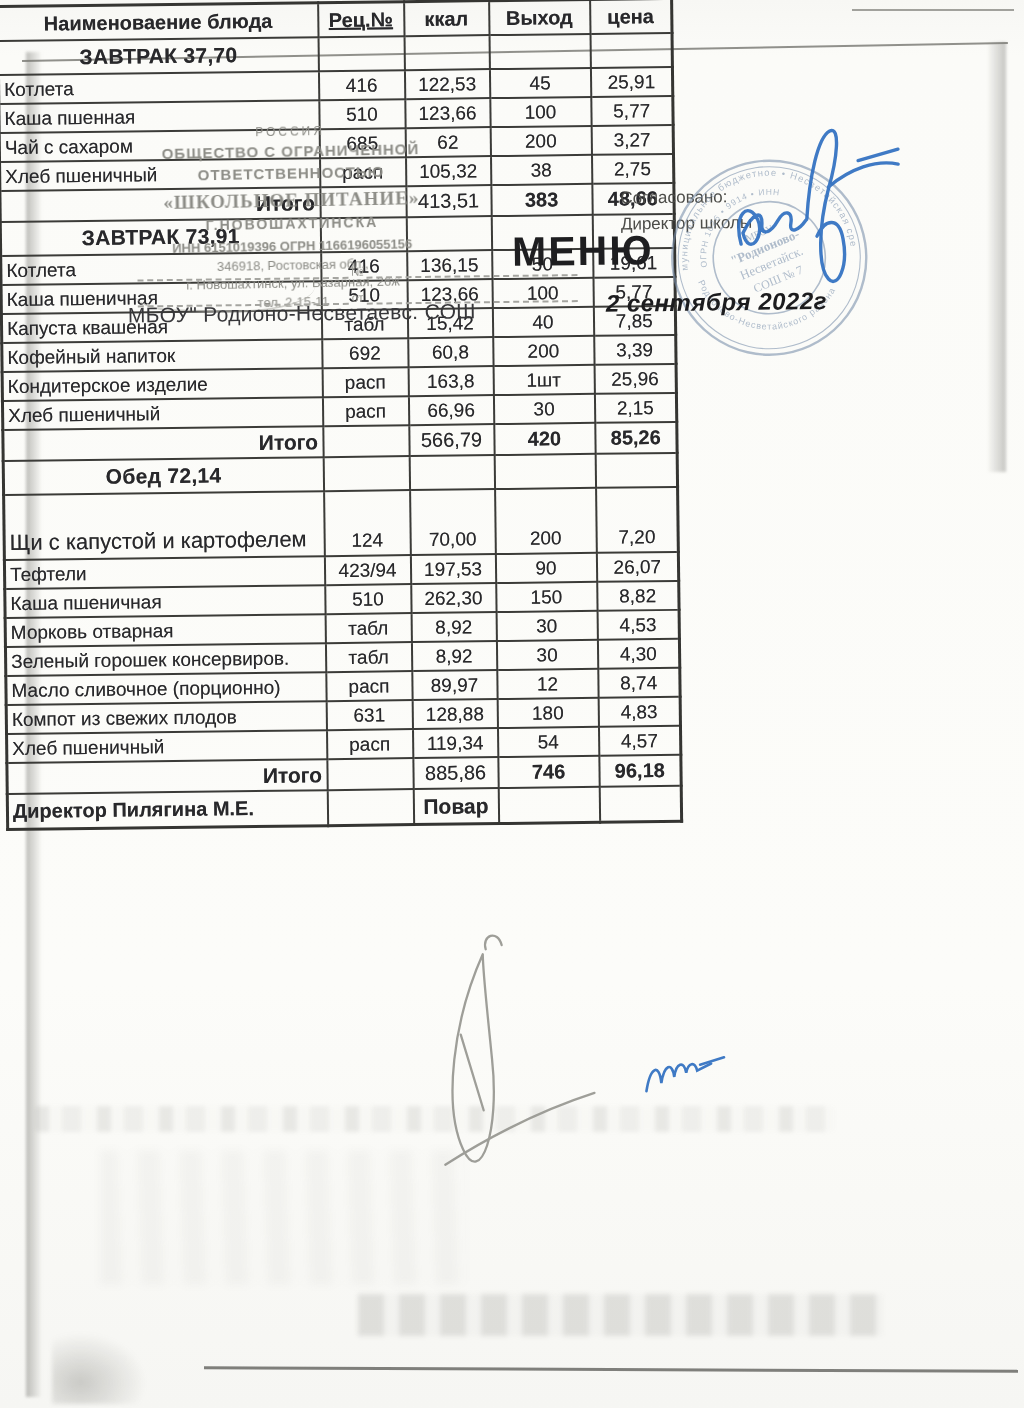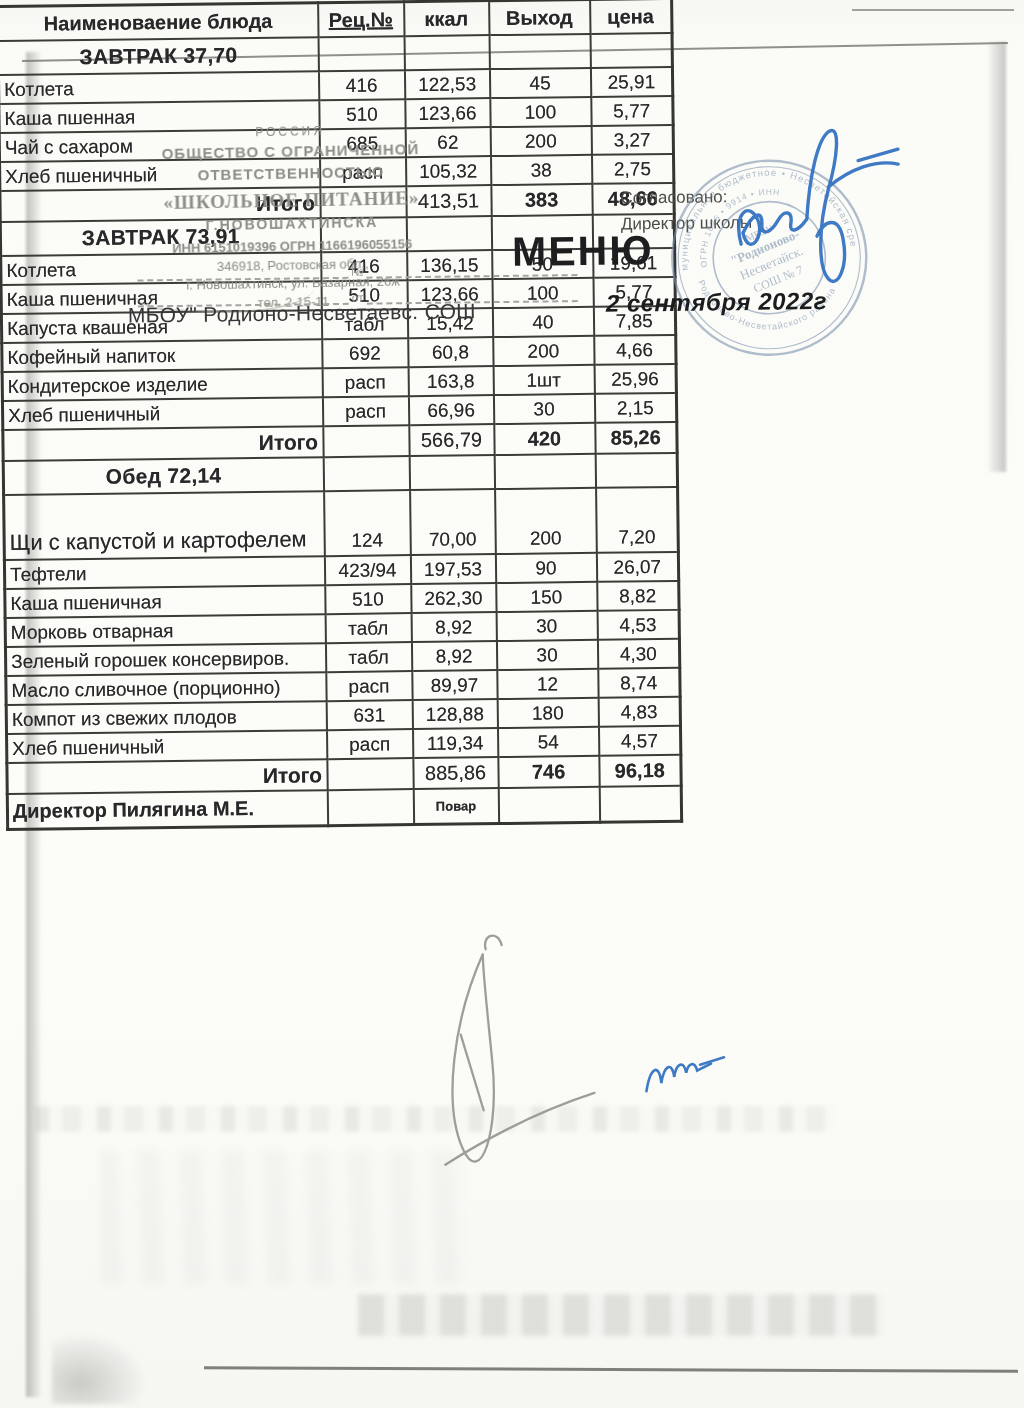--- a/index.html
+++ b/index.html
@@ -47,21 +47,21 @@
   .c-rec,.c-kcal,.c-out,.c-price{text-align:center;font-size:19px;}
   .row-section td{height:32px;}
   .section-label{text-align:center;font-weight:bold;font-size:21px;letter-spacing:.3px;}
   .row-item td{height:27px;}
   .row-total td{height:29px;}
   .total-label{text-align:right;padding-right:12px;font-weight:bold;font-size:21px;}
   .total-val{font-size:20px;}
   .bold{font-weight:bold;}
   .row-footer td{height:33px;}
   .footer-director{font-weight:bold;font-size:20px;}
-  .footer-cook{font-weight:bold;font-size:13px;text-align:center;}
+  .footer-cook{font-weight:bold;font-size:21px;text-align:center;}
   .tall td{height:60px;vertical-align:bottom;padding-bottom:3px;}
   .tall .c-name{font-size:22px;}
 
   
   .edge-top-line{left:22px;top:60px;width:986px;height:2px;background:#75756f;
     transform:rotate(-1.05deg);transform-origin:0 0;opacity:.8;}
   .edge-corner-tr{left:852px;top:9px;width:162px;height:2px;background:#8b8b86;opacity:.8;}
   .edge-left{left:26px;top:52px;width:15px;height:1345px;
     background:linear-gradient(90deg,rgba(115,115,110,.45),rgba(115,115,110,.04));filter:blur(1.5px);}
   .edge-right{left:988px;top:42px;width:18px;height:430px;
@@ -249,21 +249,21 @@
             <td class="c-rec">табл</td>
             <td class="c-kcal">15,42</td>
             <td class="c-out">40</td>
             <td class="c-price">7,85</td>
           </tr>
           <tr class="row-item">
             <td class="c-name">Кофейный напиток</td>
             <td class="c-rec">692</td>
             <td class="c-kcal">60,8</td>
             <td class="c-out">200</td>
-            <td class="c-price">4,66</td>
+            <td class="c-price">3,39</td>
           </tr>
           <tr class="row-item">
             <td class="c-name">Кондитерское изделие</td>
             <td class="c-rec">расп</td>
             <td class="c-kcal">163,8</td>
             <td class="c-out">1шт</td>
             <td class="c-price">25,96</td>
           </tr>
           <tr class="row-item">
             <td class="c-name">Хлеб пшеничный</td>

